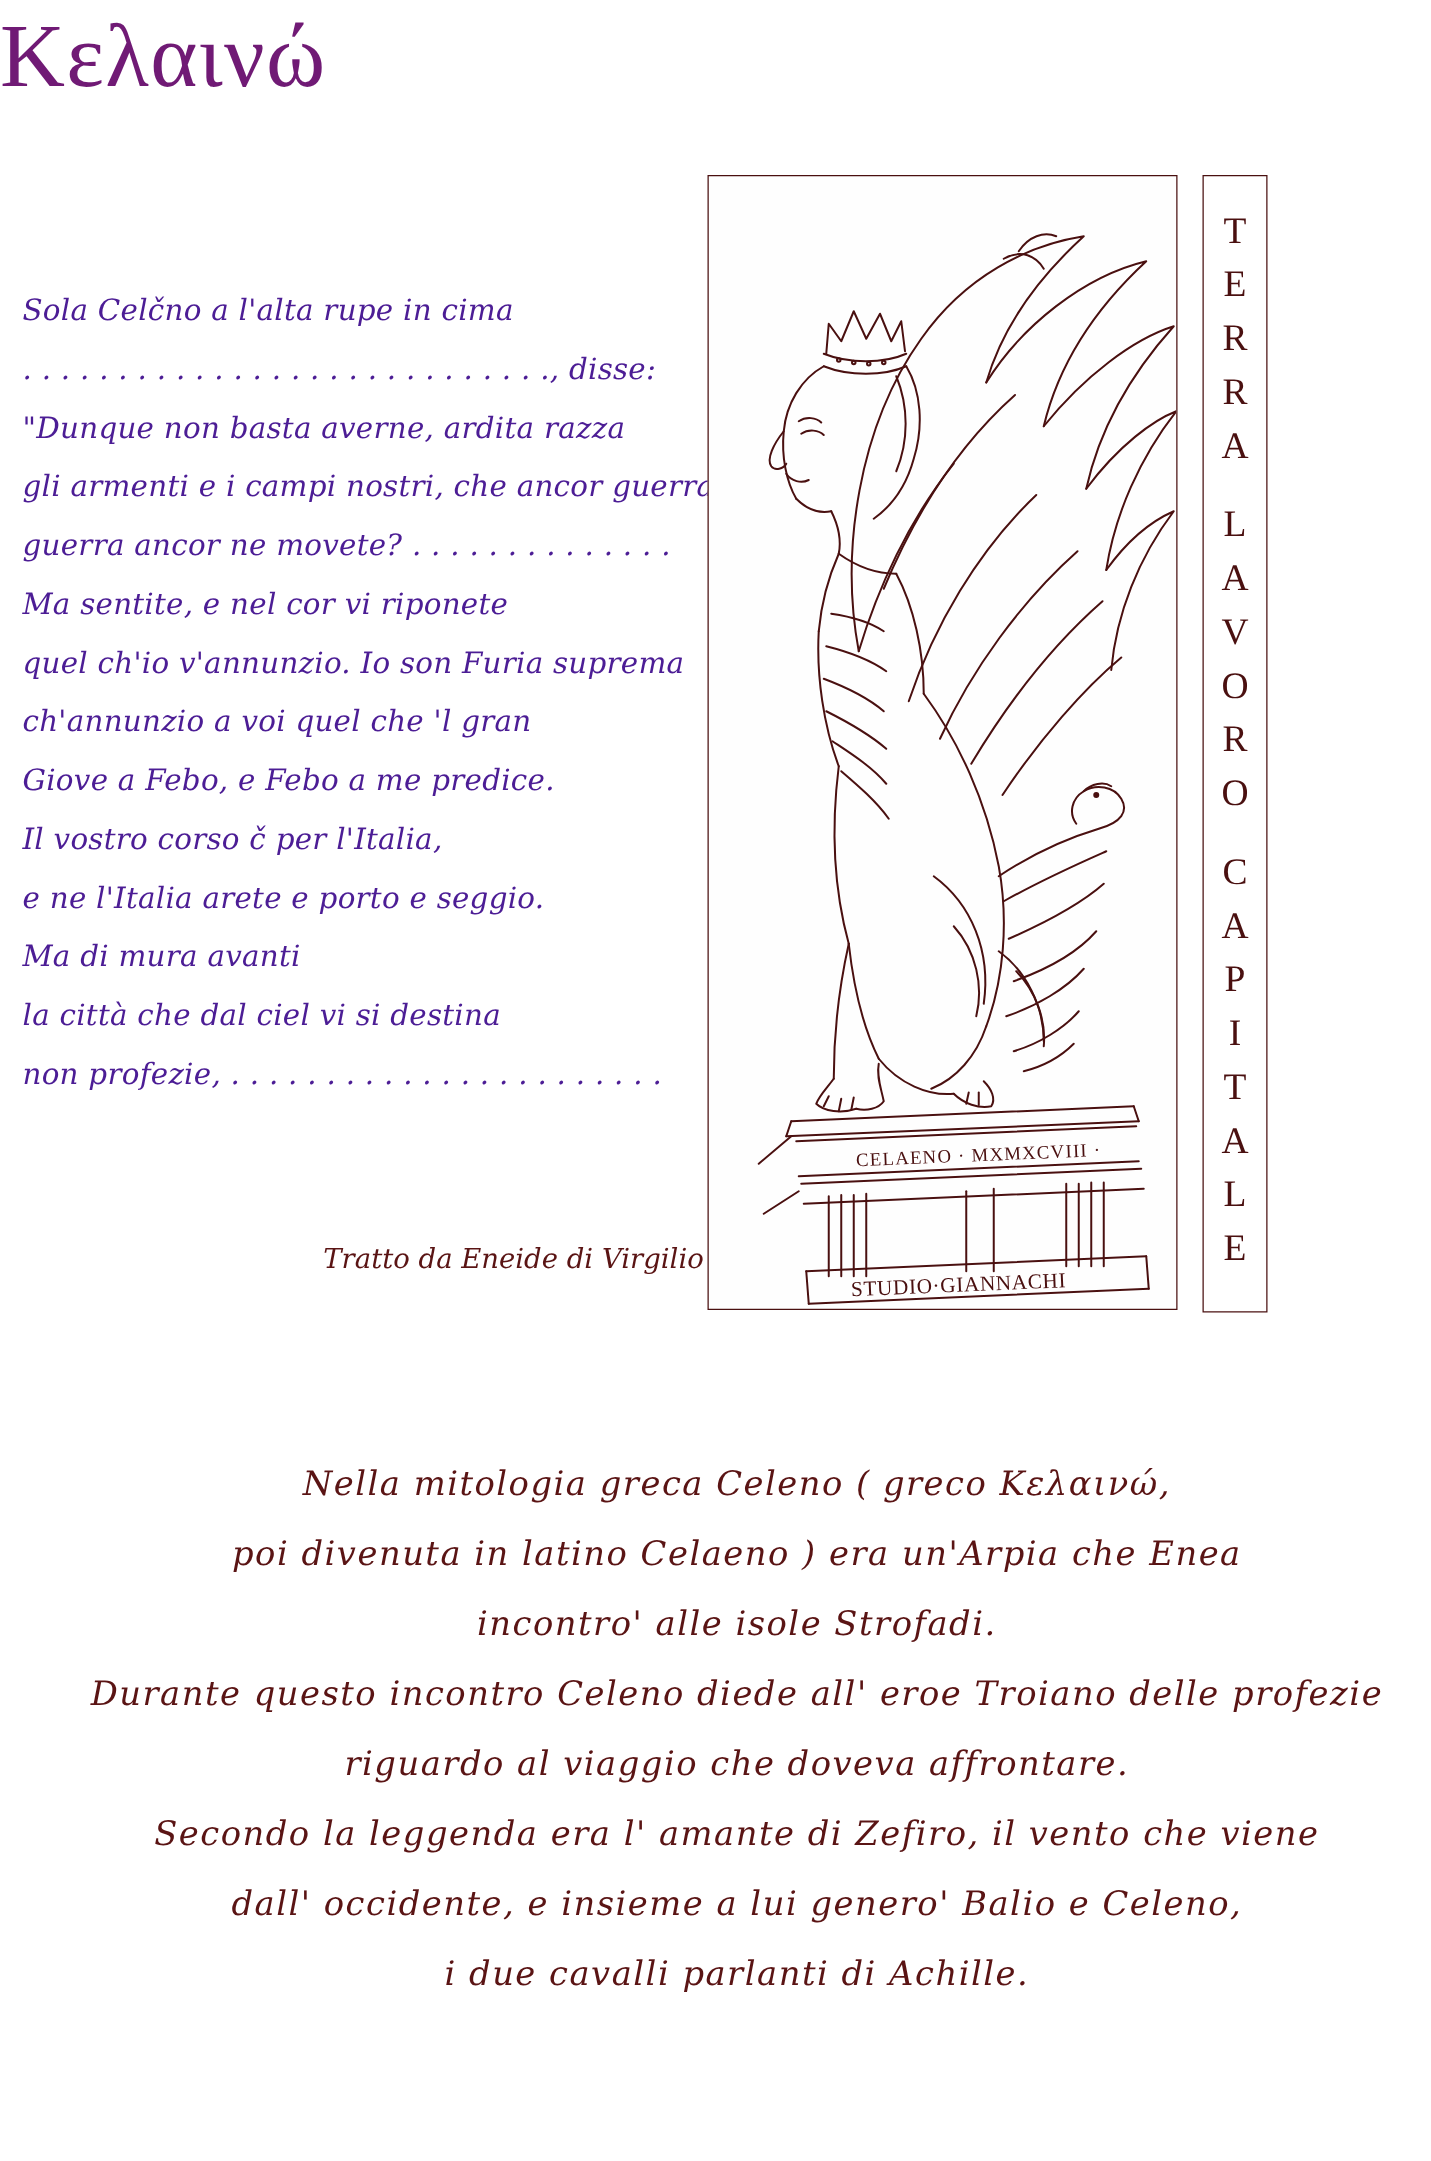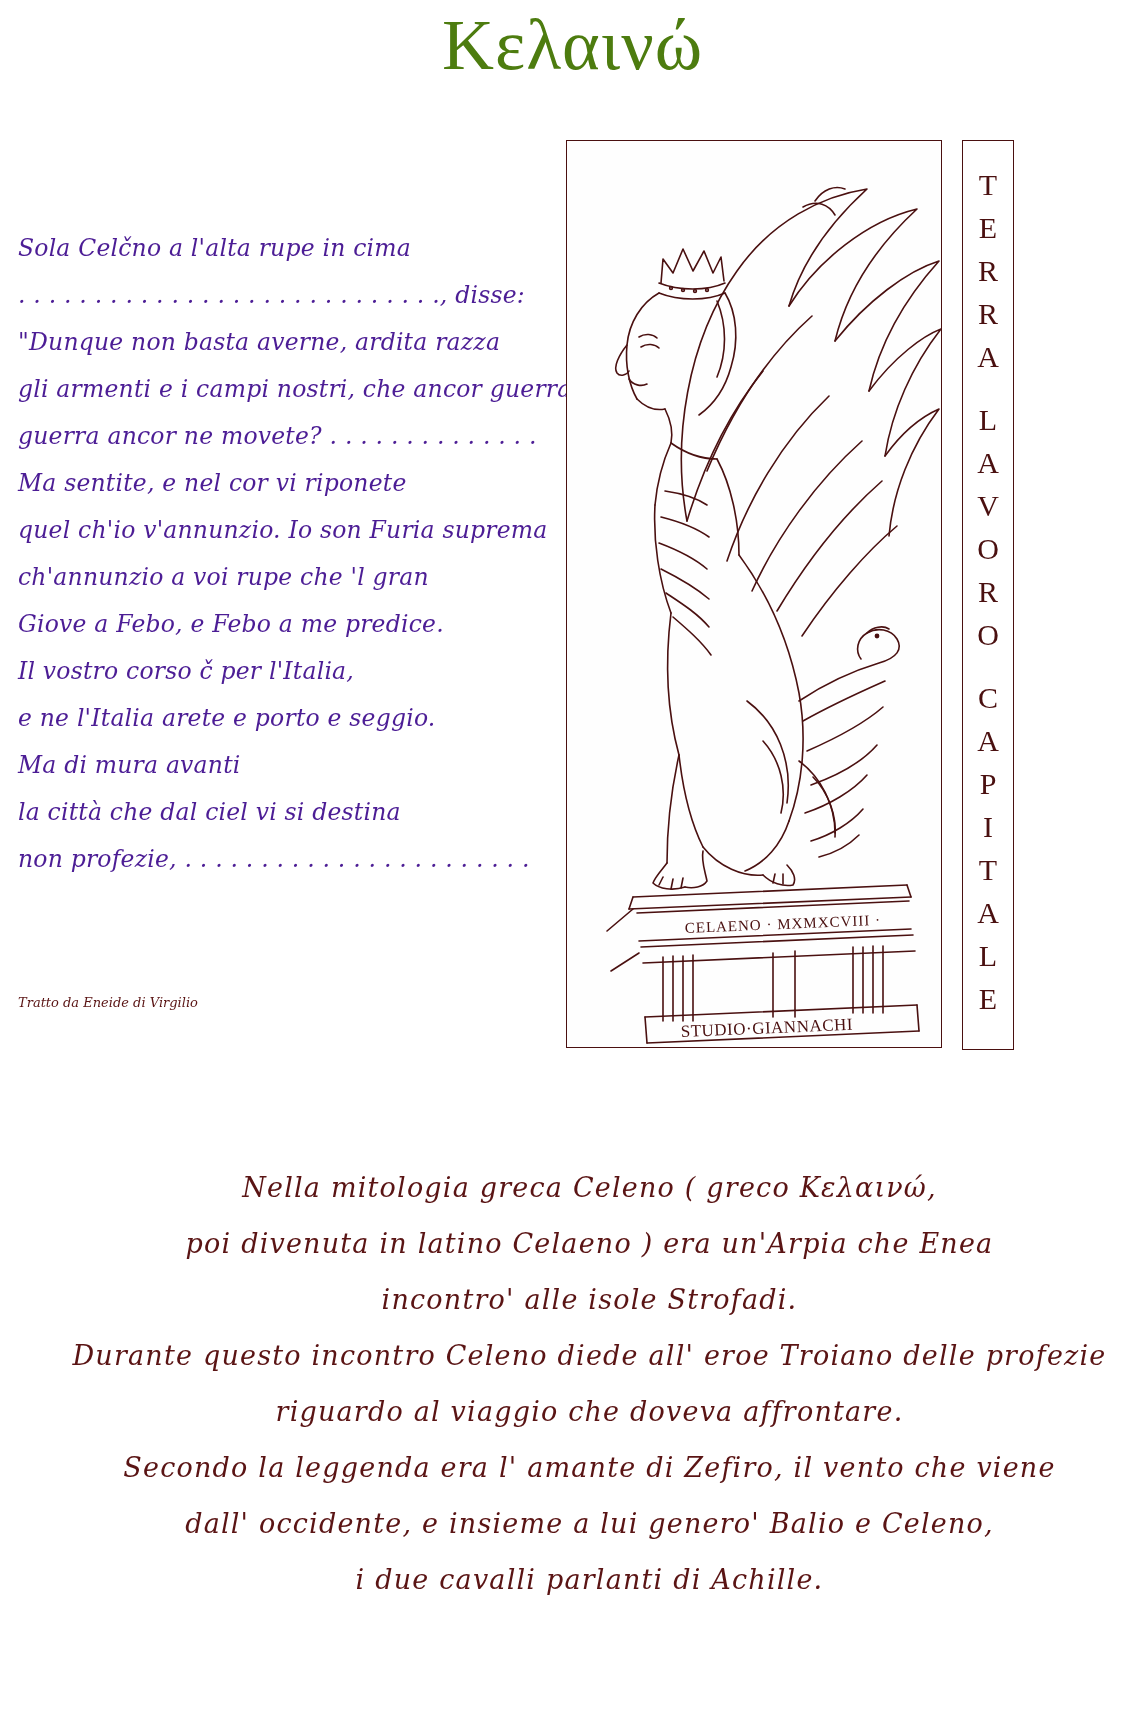--- a/index.html
+++ b/index.html
@@ -20,25 +20,24 @@
     width: 1145px;
     height: 1729px;
   }
 
   
   .title {
     position: absolute;
     top: 4px;
     left: 0;
     width: 1145px;
-    text-align: center;
     font-family: "Liberation Serif", serif;
     font-size: 72px;
     letter-spacing: 1px;
-    color: #4d7c0f;
+    color: #701a75;
   }
 
   
   .poem {
     position: absolute;
     left: 18px;
     top: 225px;
     width: 545px;
     color: #4c1d95;
     font-family: "DejaVu Serif", serif;
@@ -48,23 +47,24 @@
   }
   .poem .line {
     white-space: pre;
     letter-spacing: 0.2px;
   }
   .poem-credit {
     position: absolute;
     left: 18px;
     top: 995px;
     width: 545px;
+    text-align: right;
     font-family: "DejaVu Serif", serif;
     font-style: italic;
-    font-size: 13px;
+    font-size: 22px;
     color: #5a1414;
   }
 
   
   .illus-wrap {
     position: absolute;
     left: 566px;
     top: 140px;
     width: 378px;
     height: 910px;
@@ -128,21 +128,21 @@
   <div class="title">Κελαινώ</div>
 
   <div class="poem">
     <div class="line">Sola Celčno a l'alta rupe in cima</div>
     <div class="line">. . . . . . . . . . . . . . . . . . . . . . . . . . . ., disse:</div>
     <div class="line">"Dunque non basta averne, ardita razza</div>
     <div class="line">gli armenti e i campi nostri, che ancor guerra,</div>
     <div class="line">guerra ancor ne movete? . . . . . . . . . . . . . .</div>
     <div class="line">Ma sentite, e nel cor vi riponete</div>
     <div class="line">quel ch'io v'annunzio. Io son Furia suprema</div>
-    <div class="line">ch'annunzio a voi rupe che 'l gran</div>
+    <div class="line">ch'annunzio a voi quel che 'l gran</div>
     <div class="line">Giove a Febo, e Febo a me predice.</div>
     <div class="line">Il vostro corso č per l'Italia,</div>
     <div class="line">e ne l'Italia arete e porto e seggio.</div>
     <div class="line">Ma di mura avanti</div>
     <div class="line">la città che dal ciel vi si destina</div>
     <div class="line">non profezie, . . . . . . . . . . . . . . . . . . . . . . .</div>
   </div>
 
   <div class="poem-credit">Tratto da Eneide di Virgilio</div>
 

